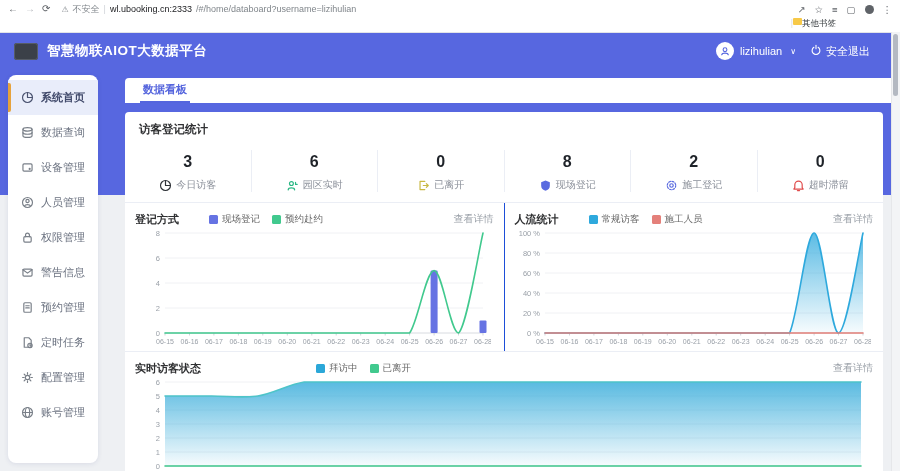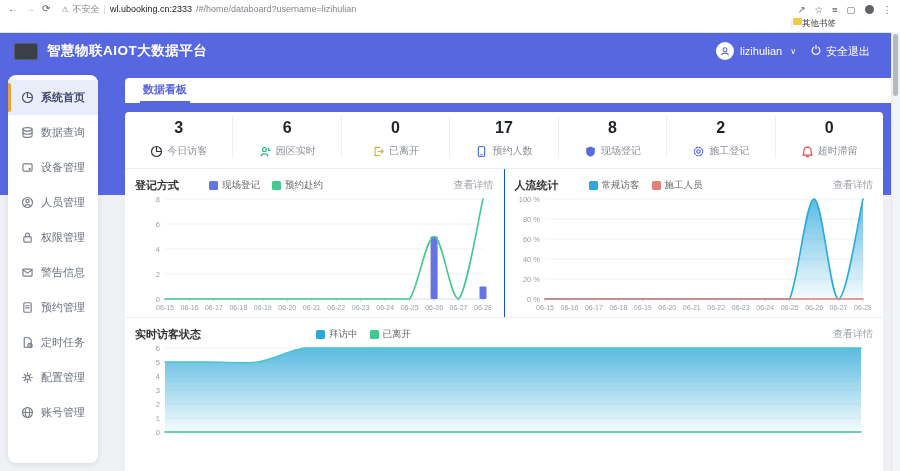--- a/index.html
+++ b/index.html
@@ -225,20 +225,21 @@
       </span>
       <span>账号管理</span>
     </div>
   </nav>
 
 <div class="tabbar">
   <span class="tab">数据看板</span>
 </div>
 
 <div class="main-card">
+  <div class="section-title">访客登记统计</div>
 
   <div class="stats-row" id="stats-row">
       <div class="stat">
         <div class="stat-value">3</div>
   <div class="stat-label">
           <span class="st-icon" style="color:#2f3338">
             <svg width="13" height="13" viewBox="0 0 12 12" fill="none" stroke="currentColor" stroke-width="1.1" stroke-linecap="round" stroke-linejoin="round">
               <circle cx="6" cy="6" r="4.6"></circle>
               <path d="M6 1.4V6h4.6"></path>
             </svg>
@@ -262,32 +263,20 @@
       <div class="stat">
         <div class="stat-value">0</div>
   <div class="stat-label">
           <span class="st-icon" style="color:#c9b944">
             <svg width="13" height="13" viewBox="0 0 12 12" fill="none" stroke="currentColor" stroke-width="1.1" stroke-linecap="round" stroke-linejoin="round">
               <path d="M7.2 2.2H2.8v7.6h4.4"></path>
               <path d="M5.8 6h4.4M8.6 4.2 10.4 6 8.6 7.8"></path>
             </svg>
           </span>
           <span>已离开</span>
-        </div>
-      </div>
-      <div class="stat">
-        <div class="stat-value">17</div>
-  <div class="stat-label">
-          <span class="st-icon" style="color:#4a72e8">
-            <svg width="13" height="13" viewBox="0 0 12 12" fill="none" stroke="currentColor" stroke-width="1.1" stroke-linecap="round" stroke-linejoin="round">
-              <rect x="3.1" y="1.4" width="5.8" height="9.2" rx="1.2"></rect>
-              <path d="M5.2 9h1.6"></path>
-            </svg>
-          </span>
-          <span>预约人数</span>
         </div>
       </div>
       <div class="stat">
         <div class="stat-value">8</div>
   <div class="stat-label">
           <span class="st-icon" style="color:#5a6be0">
             <svg width="13" height="13" viewBox="0 0 12 12" fill="none" stroke="currentColor" stroke-width="1.1" stroke-linecap="round" stroke-linejoin="round">
               <path d="M6 1.4 10 2.9v3.3c0 2.6-1.7 4-4 4.6-2.3-.6-4-2-4-4.6V2.9z" fill="currentColor" stroke="none"></path>
             </svg>
           </span>

